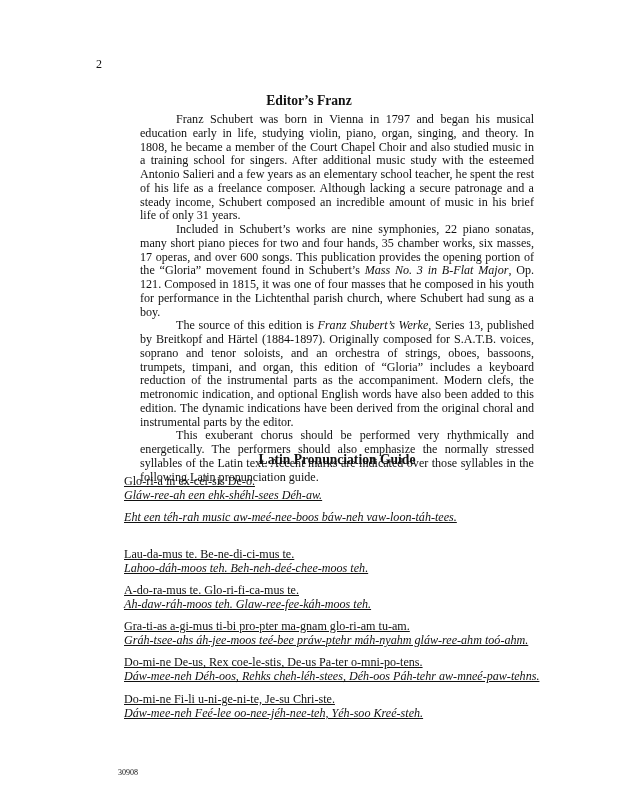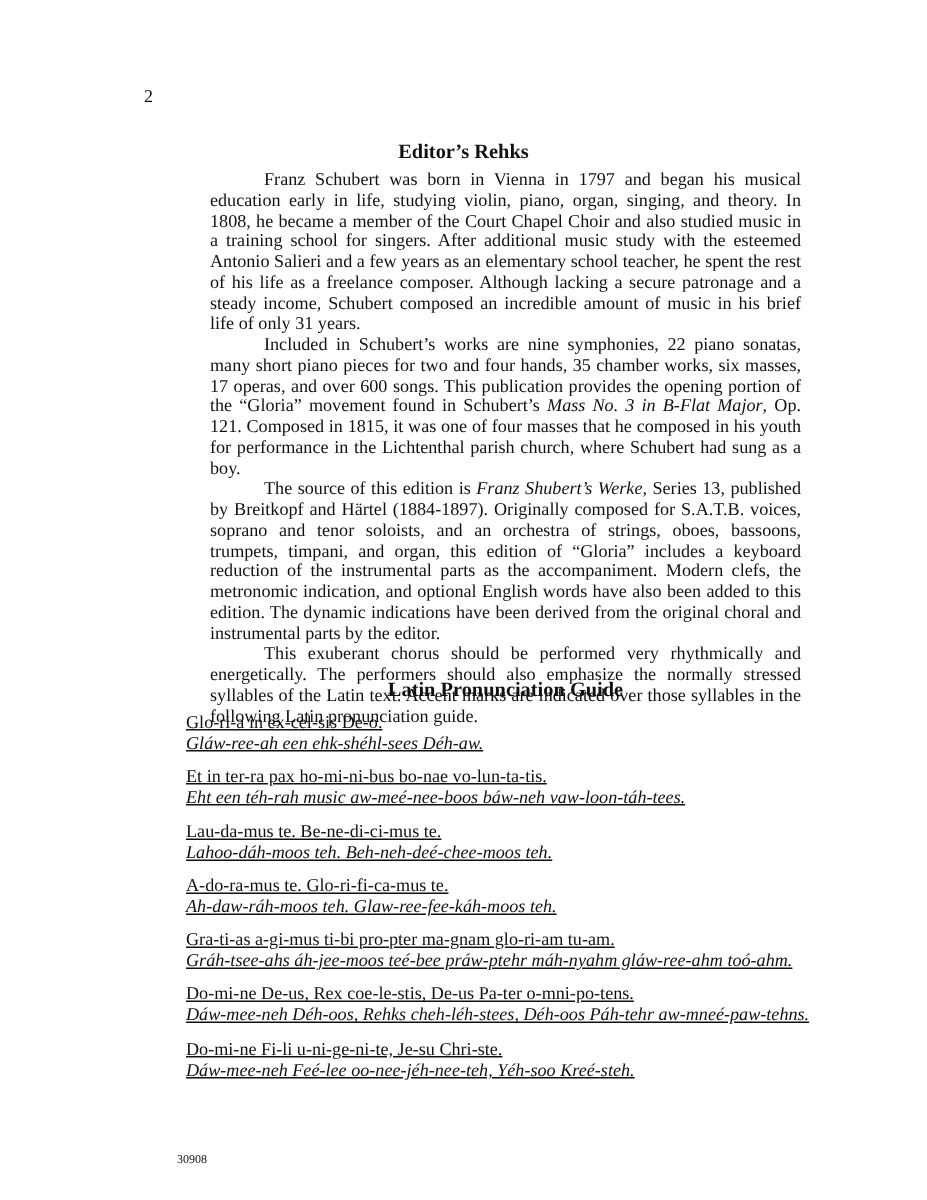--- a/index.html
+++ b/index.html
@@ -17,38 +17,37 @@
   .pair { height: 36.3px; text-decoration: underline; }
   .pair div { line-height: 14px; white-space: nowrap; }
   .pron { font-style: italic; }
   .code { position: absolute; left: 107px; top: 768px; font-size: 8px; margin-left: 11px; }
 </style>
 </head>
 <body>
 
 <div class="page-num">2</div>
 
-<div class="title" id="t1">Editor’s Rehks</div>
+<div class="title" id="t1">Editor’s Franz</div>
 
 <div class="body">
   <p><span>Franz Schubert was born in Vienna in 1797 and began his musical education early in life, studying violin, piano, organ, singing, and theory. In 1808, he became a member of the Court Chapel Choir and also studied music in a training school for singers. After additional music study with the esteemed Antonio Salieri and a few years as an elementary school teacher, he spent the rest of his life as a freelance composer. Although lacking a secure patronage and a steady income, Schubert composed an incredible amount of music in his brief life of only 31 years.</span></p>
   <p><span>Included in Schubert’s works are nine symphonies, 22 piano sonatas, many short piano pieces for two and four hands, 35 chamber works, six masses, 17 operas, and over 600 songs. This publication provides the opening portion of the “Gloria” movement found in Schubert’s </span><i>Mass No. 3 in B-Flat Major</i><span>, Op. 121. Composed in 1815, it was one of four masses that he composed in his youth for performance in the Lichtenthal parish church, where Schubert had sung as a boy.</span></p>
   <p><span>The source of this edition is </span><i>Franz Shubert’s Werke,</i><span> Series 13, published by Breitkopf and Härtel (1884-1897). Originally composed for S.A.T.B. voices, soprano and tenor soloists, and an orchestra of strings, oboes, bassoons, trumpets, timpani, and organ, this edition of “Gloria” includes a keyboard reduction of the instrumental parts as the accompaniment. Modern clefs, the metronomic indication, and optional English words have also been added to this edition. The dynamic indications have been derived from the original choral and instrumental parts by the editor.</span></p>
   <p><span>This exuberant chorus should be performed very rhythmically and energetically. The performers should also emphasize the normally stressed syllables of the Latin text. Accent marks are indicated over those syllables in the following Latin pronunciation guide.</span></p>
 </div>
 
 <div class="title" id="t2">Latin Pronunciation Guide</div>
 
 <div class="guide">
   <div class="pair">
     <div>Glo-ri-a in ex-cel-sis De-o.</div>
     <div class="pron">Gláw-ree-ah een ehk-shéhl-sees Déh-aw.</div>
   </div>
   <div class="pair">
-    <div>Et in ter-ra pax ho-mi-ni-bus bo-nae vo-lun-ta-tis.</div>
     <div class="pron">Eht een téh-rah music aw-meé-nee-boos báw-neh vaw-loon-táh-tees.</div>
   </div>
   <div class="pair">
     <div>Lau-da-mus te. Be-ne-di-ci-mus te.</div>
     <div class="pron">Lahoo-dáh-moos teh. Beh-neh-deé-chee-moos teh.</div>
   </div>
   <div class="pair">
     <div>A-do-ra-mus te. Glo-ri-fi-ca-mus te.</div>
     <div class="pron">Ah-daw-ráh-moos teh. Glaw-ree-fee-káh-moos teh.</div>
   </div>

